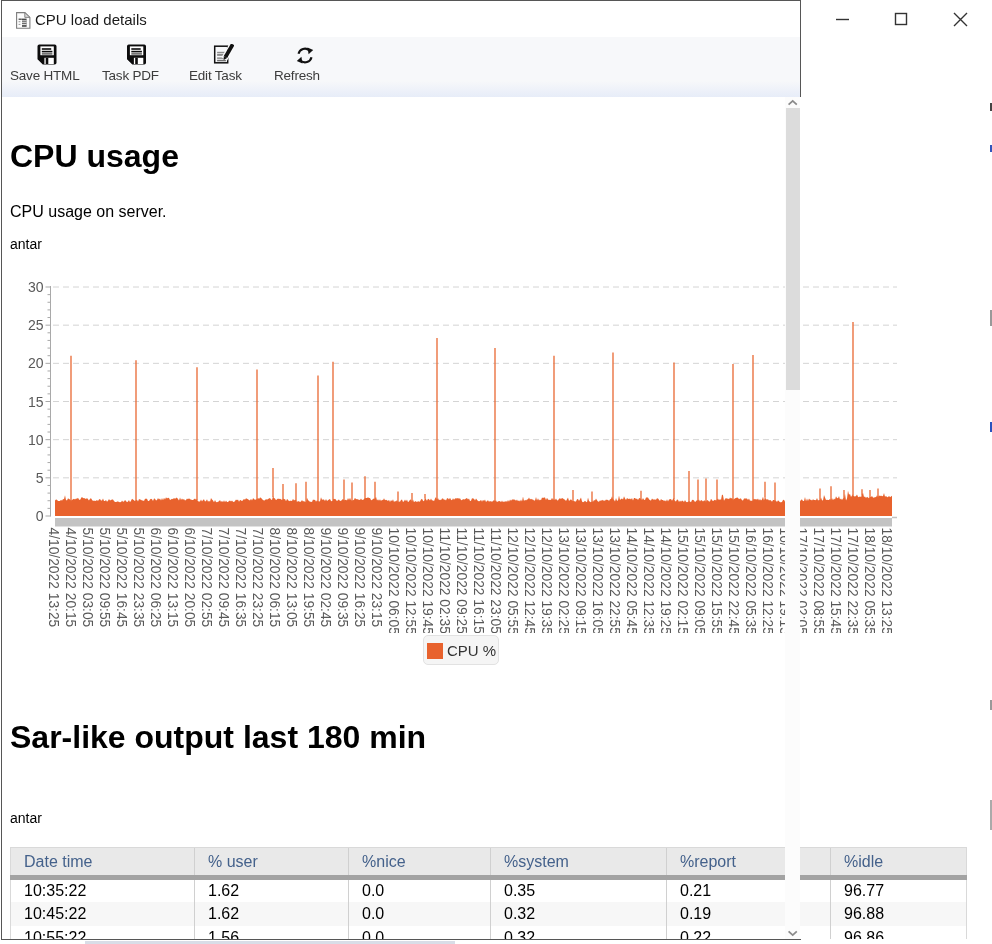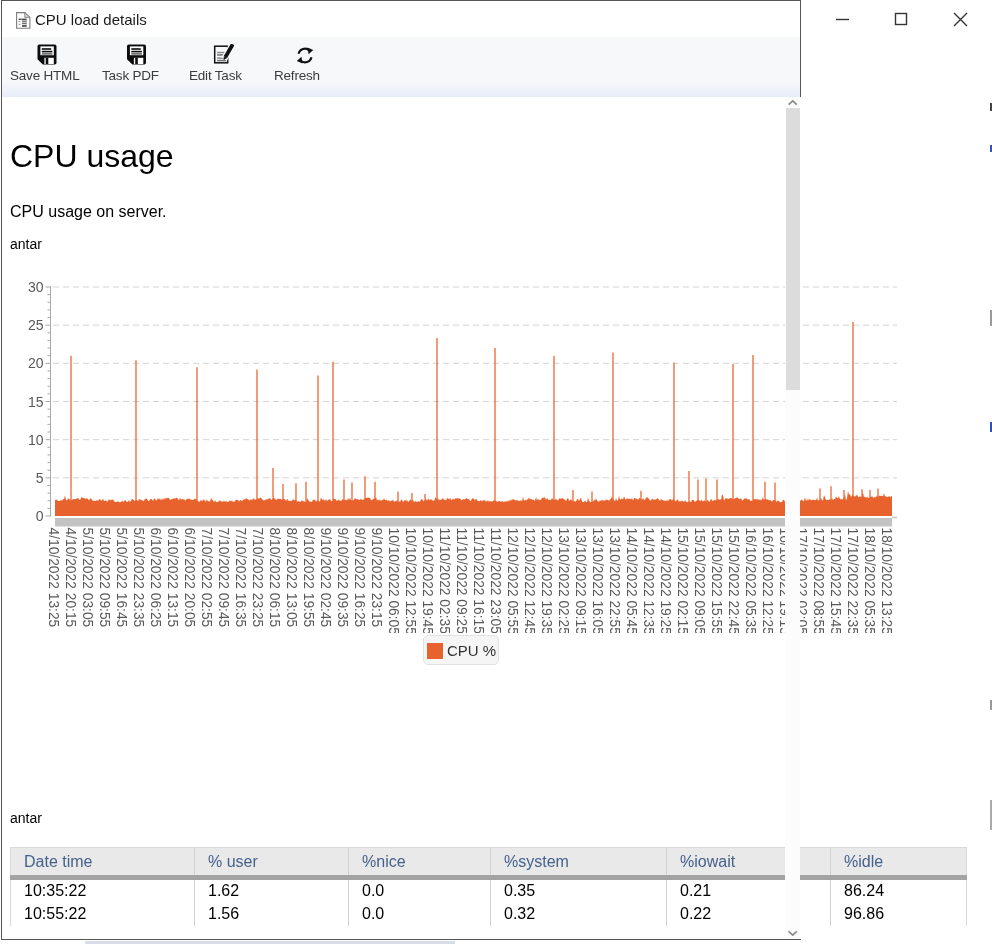--- a/index.html
+++ b/index.html
@@ -11,21 +11,21 @@
 .toolbar{position:absolute;left:0;top:36px;width:100%;height:61px;
  background:linear-gradient(#f7f8fa 0%,#f7f8fa 72%,#ecf0f9 90%,#e6ecf8 100%)}
 .tool{position:absolute;top:7px;color:#3c3c3c;font-size:13.5px;letter-spacing:-0.2px}
 .tool .lbl{margin-top:2.5px}
 .tool .ic{height:21px}
 .tool .ic svg{display:block;margin:0 auto}
 .content{position:absolute;left:0;top:96px;width:971px;height:842px;
  background:#fff;overflow:hidden}
 .content .abs{position:absolute}
 p.b{font-size:16px;color:#000}
-h1.b{font-size:32px;font-weight:normal;color:#000}
+h1.b{font-size:32px;font-weight:bold;color:#000}
 h2.b{font-size:32px;font-weight:bold;color:#000}
 p.small{font-size:14px;color:#000}
 .legend{position:absolute;left:421px;top:538px;width:76px;height:30px;
  background:#f5f5f5;border:1px solid #e2e2e2;border-radius:5px}
 .legend .sq{position:absolute;left:2.5px;top:6.5px;width:16.5px;height:16.5px;background:#e8622d}
 .legend .tx{position:absolute;left:23px;top:6px;font-size:15px;color:#333;white-space:nowrap}
 table.sar{border-collapse:collapse;table-layout:fixed;width:956px;font-size:16px}
 table.sar td{border-left:1px solid #d0d0d0;padding:0 0 0 13px;height:24px;
  vertical-align:middle;color:#000}
 table.sar td:first-child{border-left:1px solid #d9d9d9}
@@ -278,47 +278,56 @@
 <text transform="translate(830.5,256.5) rotate(90)">17/10/2022 15:45</text>
 <text transform="translate(847.5,256.5) rotate(90)">17/10/2022 22:35</text>
 <text transform="translate(864.5,256.5) rotate(90)">18/10/2022 05:35</text>
 <text transform="translate(881.5,256.5) rotate(90)">18/10/2022 13:25</text>
 </g>
 </svg>
  <div class="legend">
         <div class="sq"></div>
         <div class="tx">CPU %</div>
       </div>
+ <h2 class="b abs" style="left:8px;top:622px">Sar-like output last 180 min</h2>
  <p class="small abs" style="left:8px;top:713px">antar</p>
  <div class="abs" style="left:8px;top:750px">
         <table class="sar">
           <colgroup>
             <col style="width:184px">
             <col style="width:154px">
             <col style="width:142px">
             <col style="width:176px">
             <col style="width:164px">
             <col style="width:136px">
           </colgroup>
           <tbody>
             <tr class="hd">
               <td>Date time</td>
               <td>% user</td>
               <td>%nice</td>
               <td>%system</td>
-              <td>%iowait</td>
+              <td>%report</td>
               <td>%idle</td>
             </tr>
             <tr class="r1">
               <td>10:35:22</td>
               <td>1.62</td>
               <td>0.0</td>
               <td>0.35</td>
               <td>0.21</td>
-              <td>86.24</td>
+              <td>96.77</td>
+            </tr>
+            <tr class="r2">
+              <td>10:45:22</td>
+              <td>1.62</td>
+              <td>0.0</td>
+              <td>0.32</td>
+              <td>0.19</td>
+              <td>96.88</td>
             </tr>
             <tr class="r1">
               <td>10:55:22</td>
               <td>1.56</td>
               <td>0.0</td>
               <td>0.32</td>
               <td>0.22</td>
               <td>96.86</td>
             </tr>
           </tbody>

